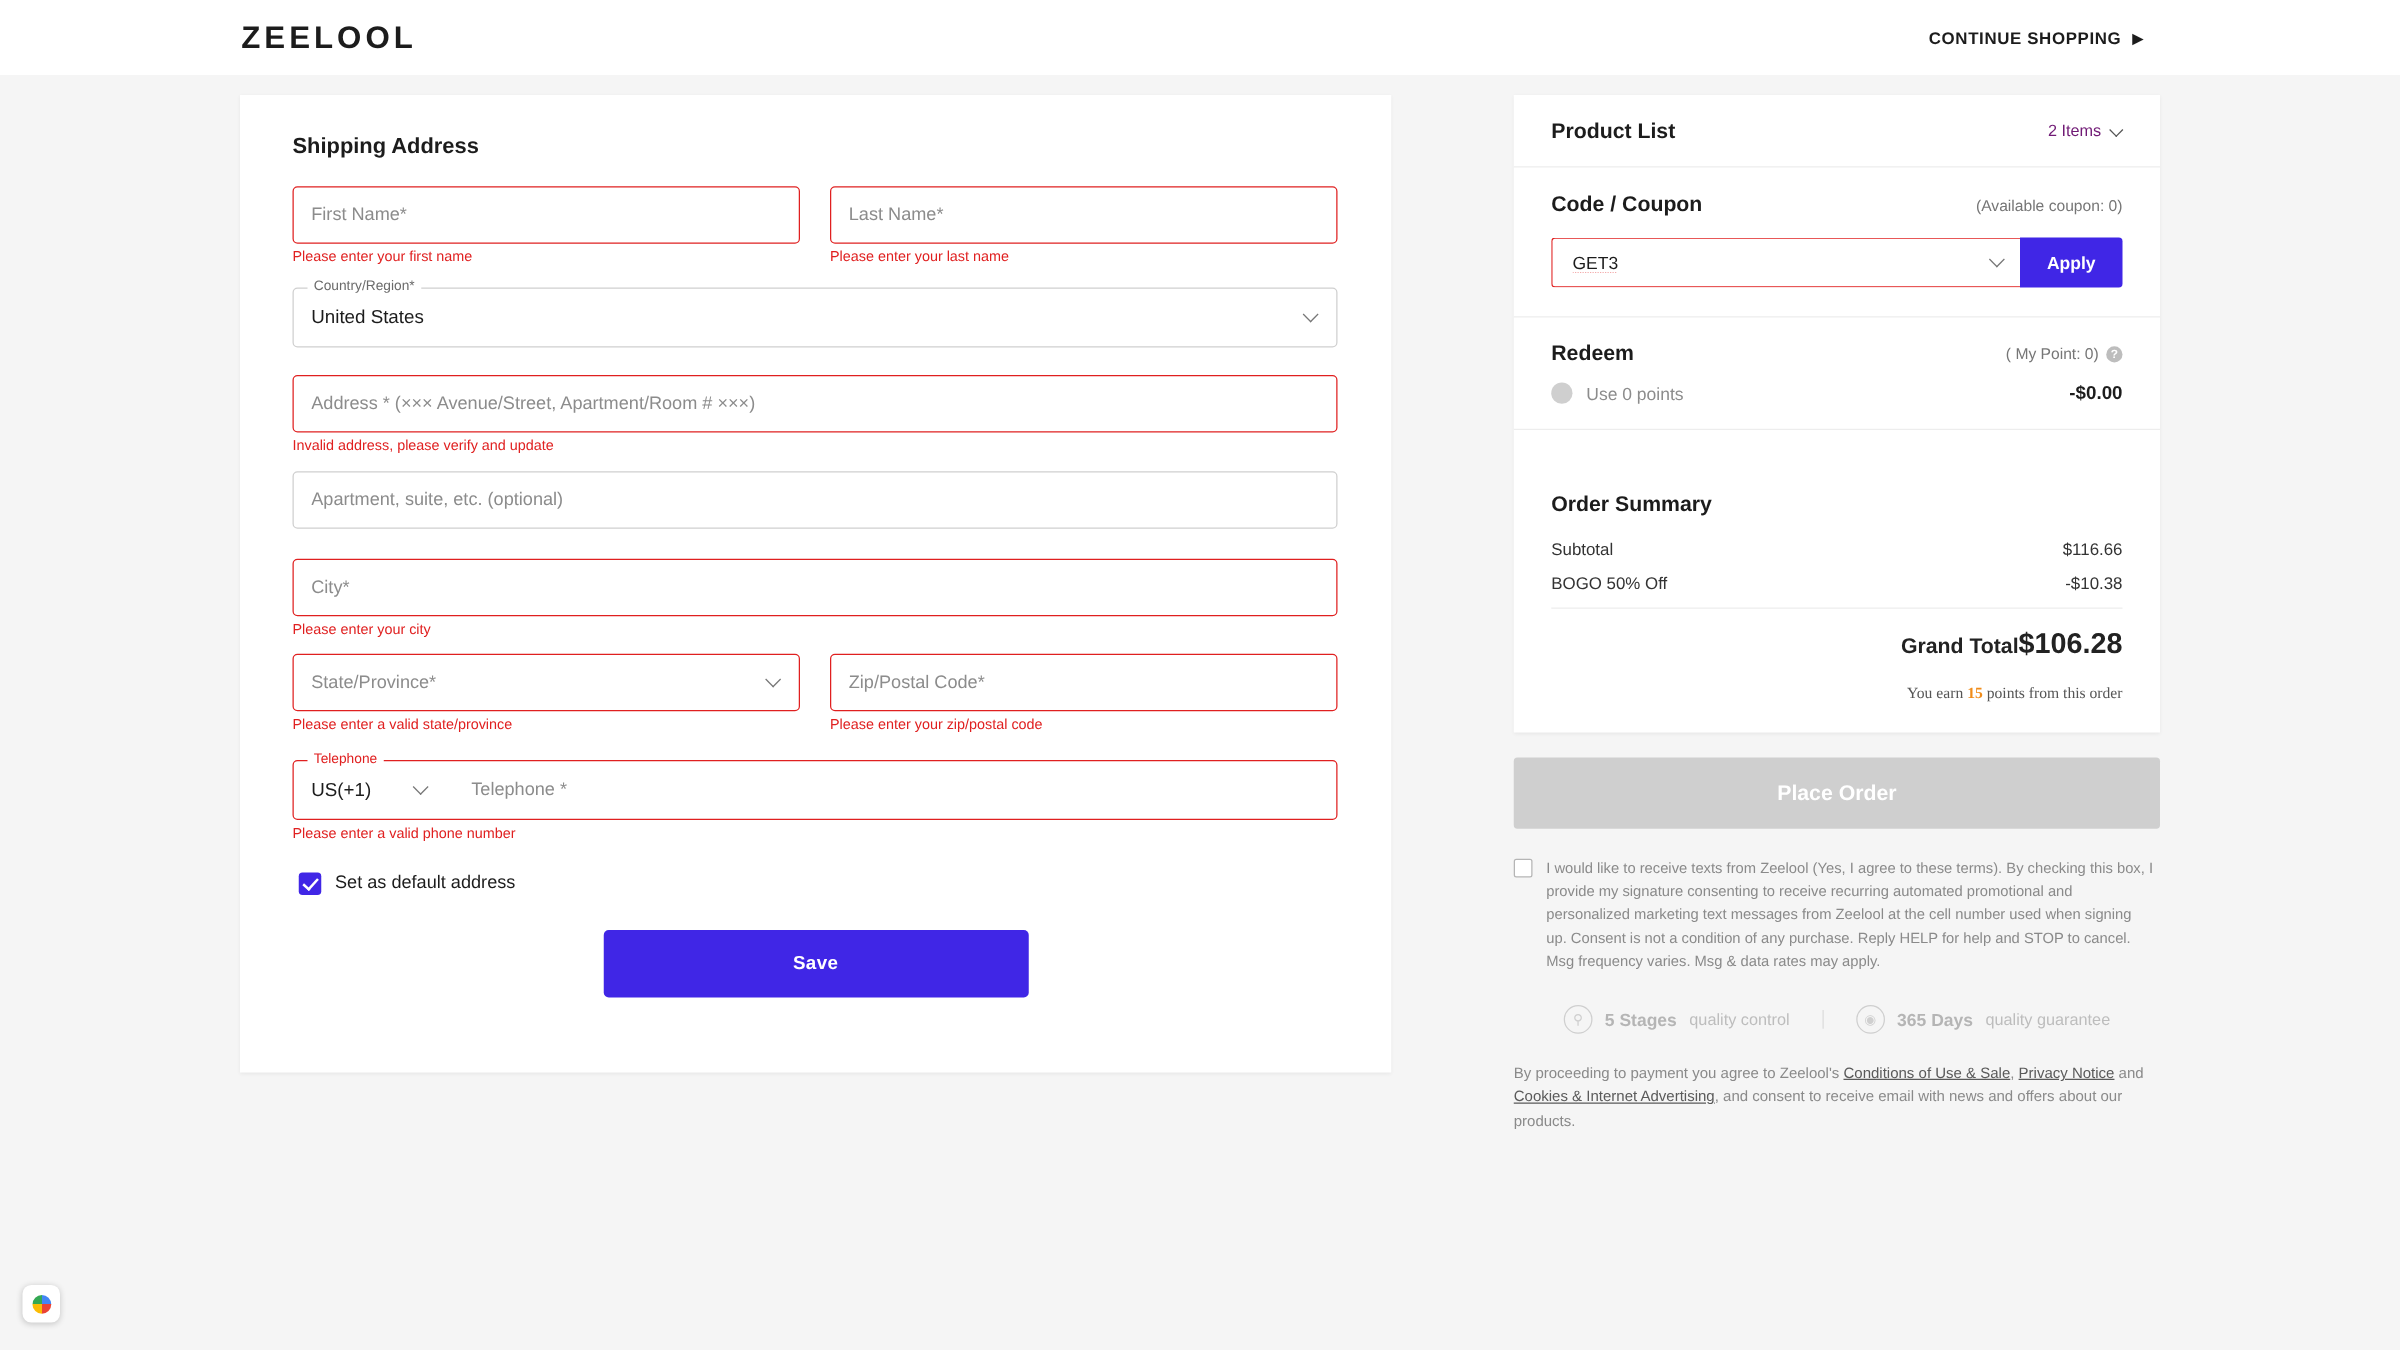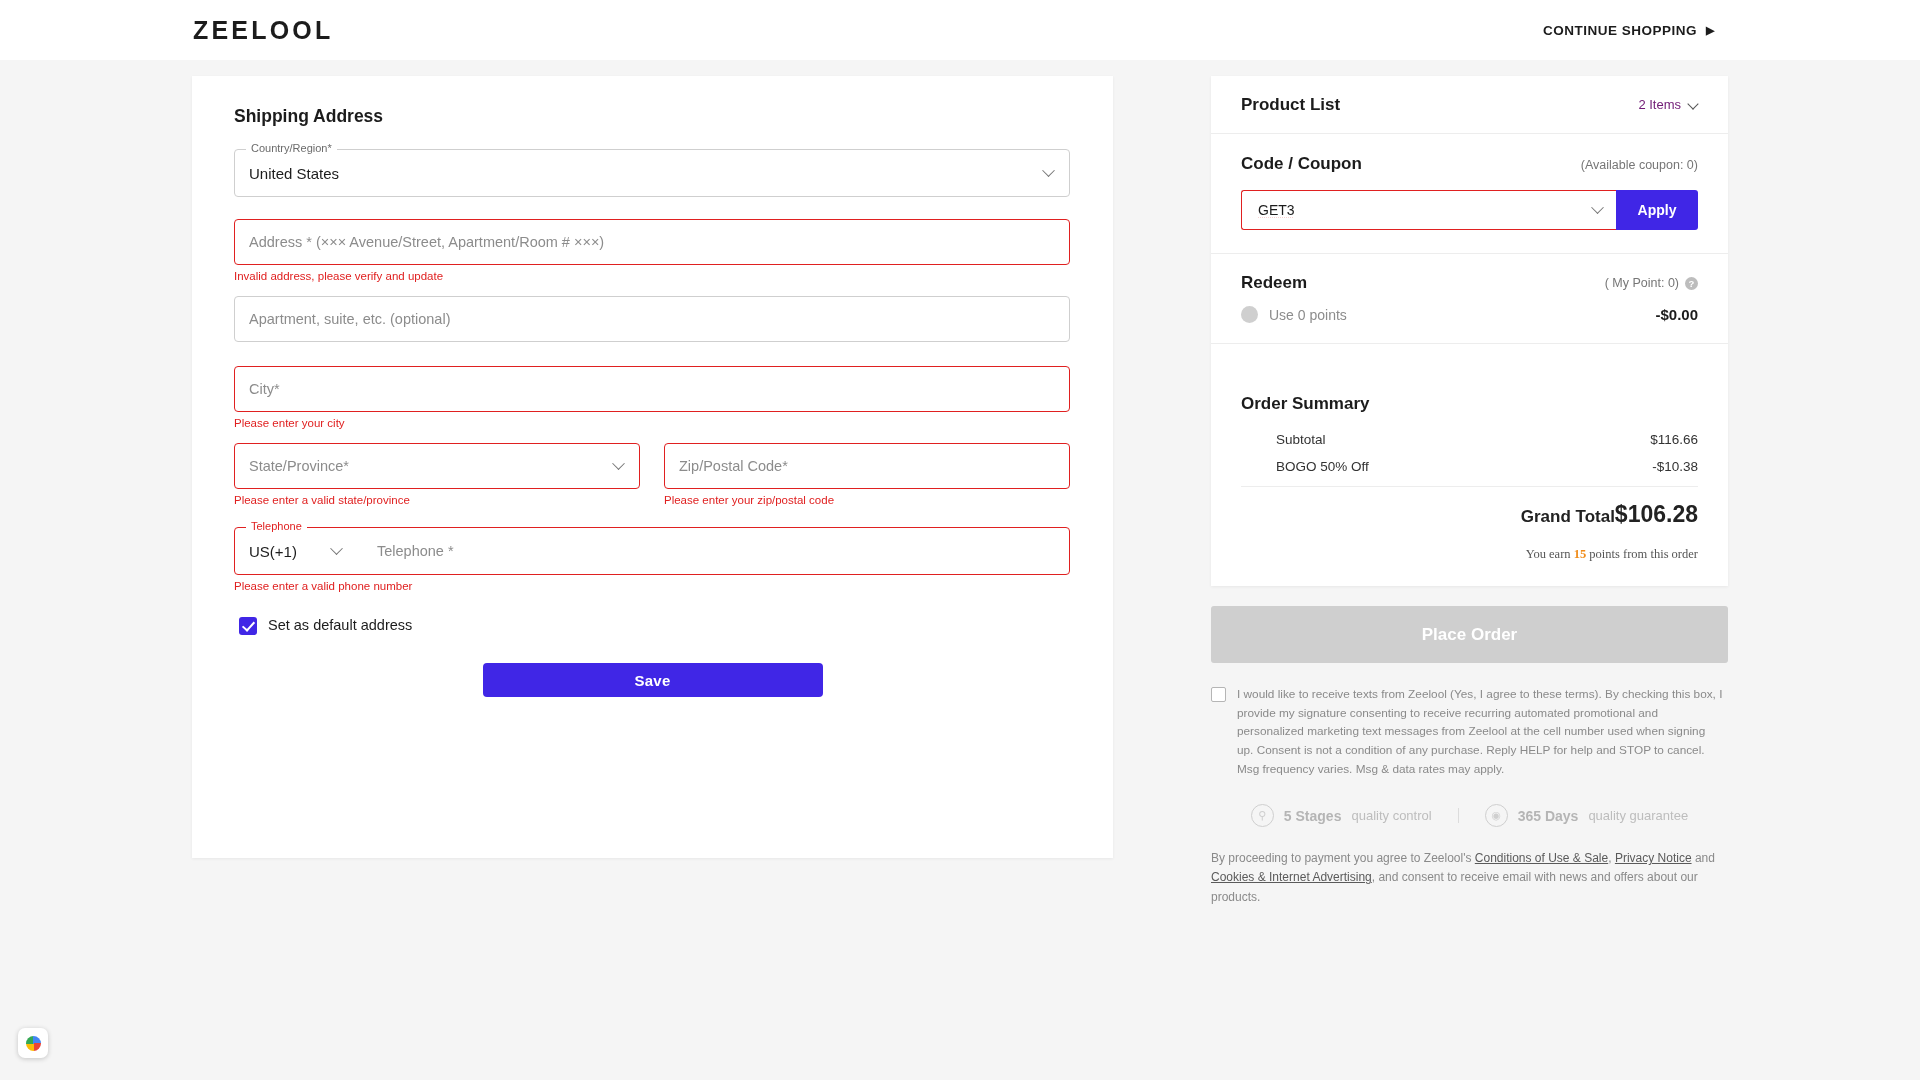--- a/index.html
+++ b/index.html
@@ -113,21 +113,21 @@
   }
   .cbox::after {
     content: ""; position: absolute; left: 5.5px; top: 2px;
     width: 5px; height: 10px; border: solid #fff;
     border-width: 0 2px 2px 0; transform: rotate(42deg);
   }
   .checkrow .lbl { font-size: 14.5px; color: #1c1c1c; }
 
   .save-btn {
     display: block; margin: 28px auto 0 auto;
-    width: 340px; height: 34px;
+    width: 340px; height: 54px;
     background: #4026e6; color: #fff; border: 0; border-radius: 4px;
     font-size: 15px; font-weight: 700; letter-spacing: .3px; cursor: pointer;
     font-family: "Liberation Sans", sans-serif;
   }
 
   
   .right { position: absolute; left: 1211px; top: 76px; width: 517px; }
 
   .panel { background: #fff; box-shadow: 0 1px 3px rgba(0,0,0,.06); }
 
@@ -176,21 +176,21 @@
     font-size: 9.5px; line-height: 13px; text-align: center; font-weight: 700;
   }
   .redeem-row { display: flex; align-items: center; justify-content: space-between; margin-top: 13px; }
   .redeem-left { display: flex; align-items: center; gap: 11px; }
   .radio { width: 17px; height: 17px; border-radius: 50%; background: #cfcfcf; }
   .redeem-left .lbl { font-size: 14px; color: #8c8c8c; }
   .redeem-row .amt { font-size: 15px; font-weight: 700; color: #1c1c1c; }
 
   .summary { padding: 20px 30px 24px 30px; }
   .summary .t { font-size: 17px; font-weight: 700; color: #1c1c1c; margin-bottom: 18px; margin-top: 30px; }
-  .sum-row { display: flex; justify-content: space-between; font-size: 13.5px; color: #333; margin-bottom: 12px; margin-left: 35px; }
+  .sum-row { display: flex; justify-content: space-between; font-size: 13.5px; color: #333; margin-bottom: 12px; }
   .hr { height: 1px; background: #ededed; margin: 10px 0 14px 0; }
   .grand { display: flex; justify-content: flex-end; align-items: baseline; }
   .grand .l { font-size: 17px; font-weight: 700; }
   .grand .v { font-size: 23px; font-weight: 700; }
   .earn { text-align: right; font-size: 12.5px; color: #555; margin-top: 19px; font-family: Liberation Serif, serif; }
   .earn b { color: #f08c1a; }
 
   .place-order {
     width: 517px; height: 57px; margin-top: 20px;
     background: #cfcfcf; color: #fff; border: 0; border-radius: 3px;
@@ -242,20 +242,30 @@
     <div class="continue-shopping">
       <span>CONTINUE SHOPPING</span>
       <span class="arrow">▶</span>
     </div>
   </div>
 
   <div class="left-card">
     <div class="left-inner">
       <h2 class="section-title">Shipping Address</h2>
 
+      <div class="row">
+        <div class="field half">
+          <input class="inp" value="" placeholder="First Name*" style="">
+          <div class="err">Please enter your first name</div>
+        </div>
+        <div class="field half">
+          <input class="inp" value="" placeholder="Last Name*" style="">
+          <div class="err">Please enter your last name</div>
+        </div>
+      </div>
 
       <div class="field full" style="margin-bottom:22px;">
         <div class="fs">
           <span class="legend">Country/Region*</span>
           <span class="value">United States</span>
           <span class="chev"></span>
         </div>
       </div>
 
       <div class="field full">

